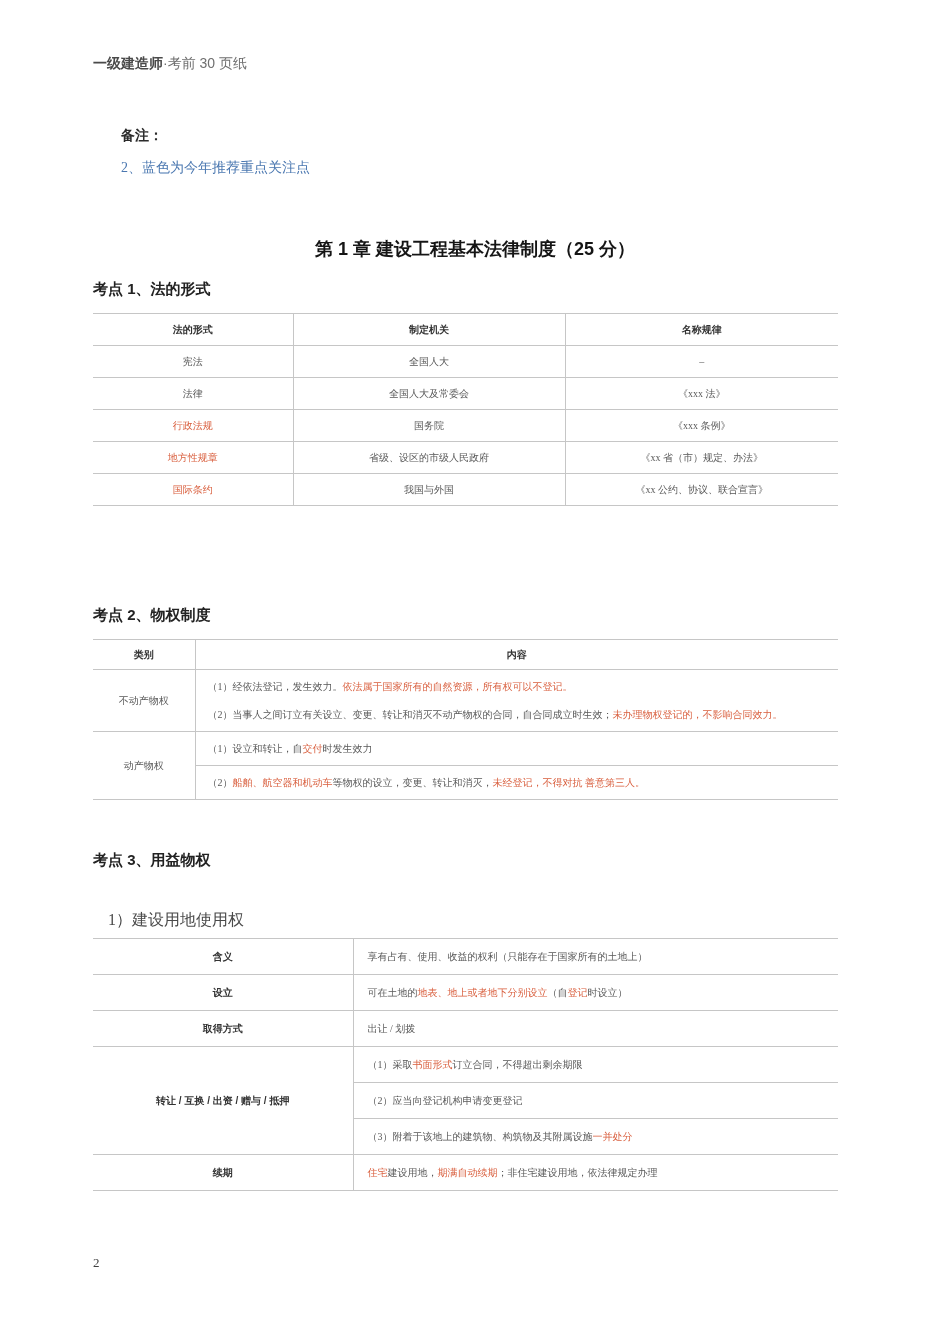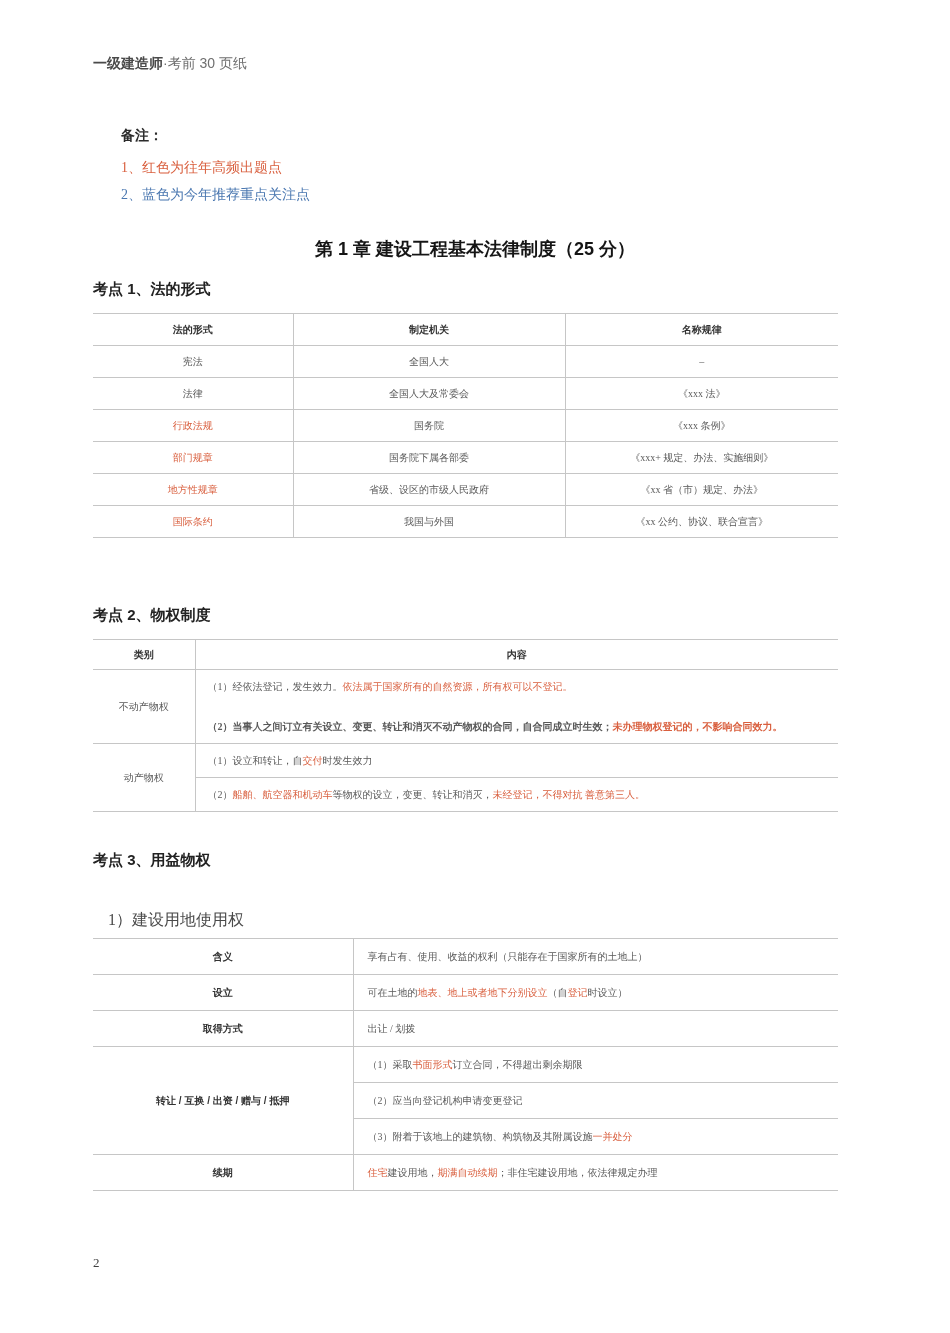--- a/index.html
+++ b/index.html
@@ -57,21 +57,21 @@
     border-bottom:1px solid var(--line);
   }
   table.tbl th, table.tbl td{border-top:1px solid var(--line);vertical-align:middle;}
   table.tbl th{
     font-family:var(--sans);font-weight:bold;color:#333333;
     text-align:center;
   }
   table.tbl th + th{border-left:1px solid var(--line);}
   td.label{border-right:1px solid var(--line);text-align:center;}
   .cell-line{line-height:23px;}
-  .cell-line + .cell-line{margin-top:17px;font-weight:bold;}
+  .cell-line + .cell-line{margin-top:5px;}
 
   
   #law-table{top:313px;}
   #law-table .c1{width:200px;}
   #law-table .c2{width:272px;}
   #law-table .c3{width:273px;}
   #law-table th{height:32px;}
   #law-table td{height:32px;text-align:center;padding:2px 8px;}
   #law-table td + td{border-left:1px solid var(--line);}
 
@@ -96,21 +96,20 @@
 <body>
 
 <div class="page">
 
   <div class="doc-header">
     <span class="brand">一级建造师</span><span class="subtitle">·考前 30 页纸</span>
   </div>
 
   <div class="notes">
     <div class="notes-title">备注：</div>
-    <div class="note-item c-red">1、红色为往年高频出题点</div>
     <div class="note-item c-blue">2、蓝色为今年推荐重点关注点</div>
   </div>
 
   <div class="chapter-title">第 1 章 建设工程基本法律制度（25 分）</div>
 
   <div class="sec-heading" id="sec1-heading">考点 1、法的形式</div>
   <table class="tbl" id="law-table">
     <colgroup>
         <col class="c1">
         <col class="c2">
@@ -146,31 +145,20 @@
         </tr>
         <tr>
           <td>
             <div class="cell-line"><span class="c-red">行政法规</span></div>
           </td>
           <td>
             <div class="cell-line"><span>国务院</span></div>
           </td>
           <td>
             <div class="cell-line"><span>《xxx 条例》</span></div>
-          </td>
-        </tr>
-        <tr>
-          <td>
-            <div class="cell-line"><span class="c-red">部门规章</span></div>
-          </td>
-          <td>
-            <div class="cell-line"><span>国务院下属各部委</span></div>
-          </td>
-          <td>
-            <div class="cell-line"><span>《xxx+ 规定、办法、实施细则》</span></div>
           </td>
         </tr>
         <tr>
           <td>
             <div class="cell-line"><span class="c-red">地方性规章</span></div>
           </td>
           <td>
             <div class="cell-line"><span>省级、设区的市级人民政府</span></div>
           </td>
           <td>

